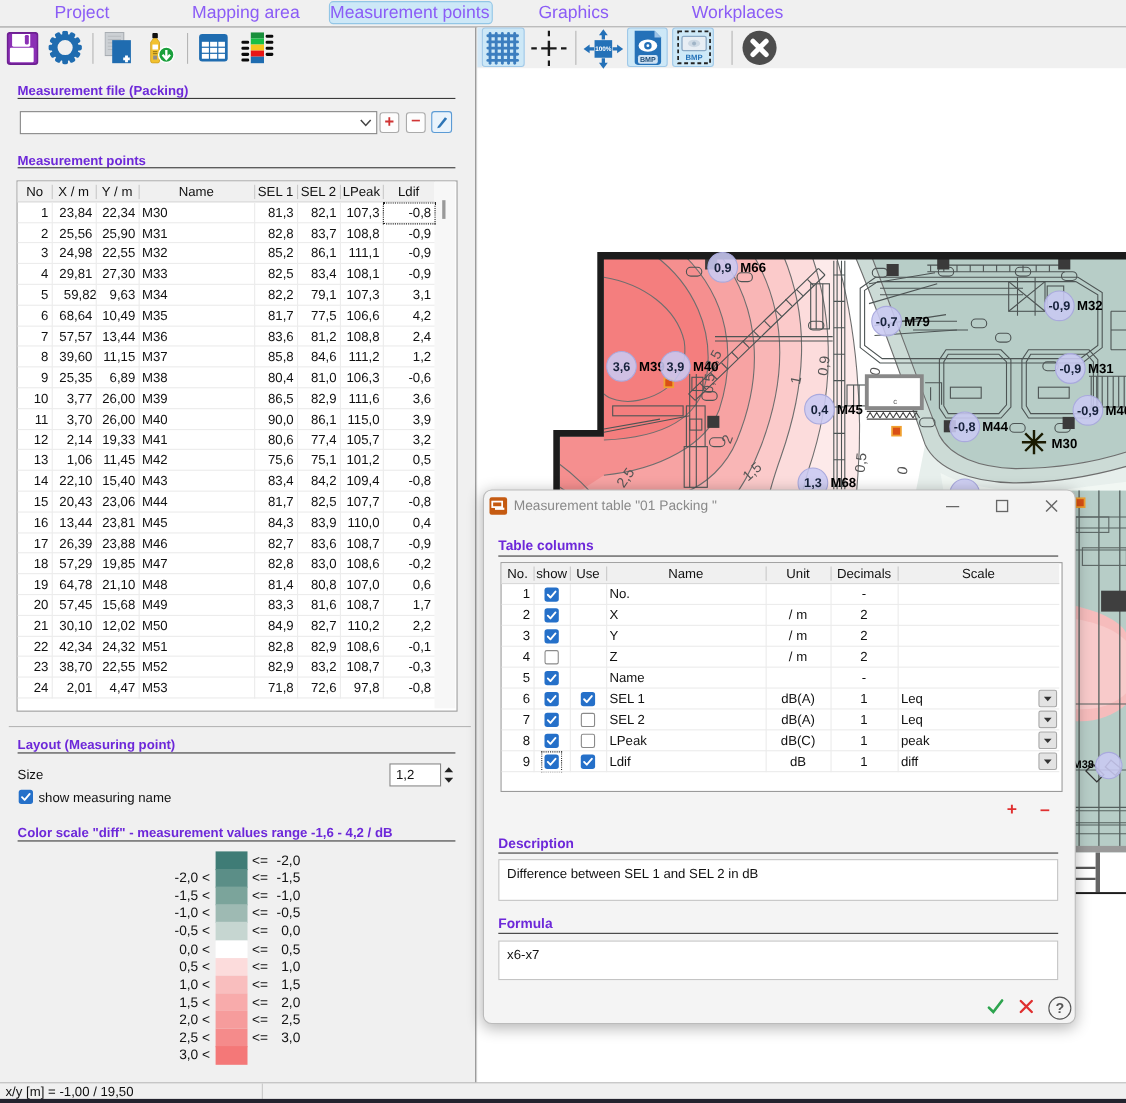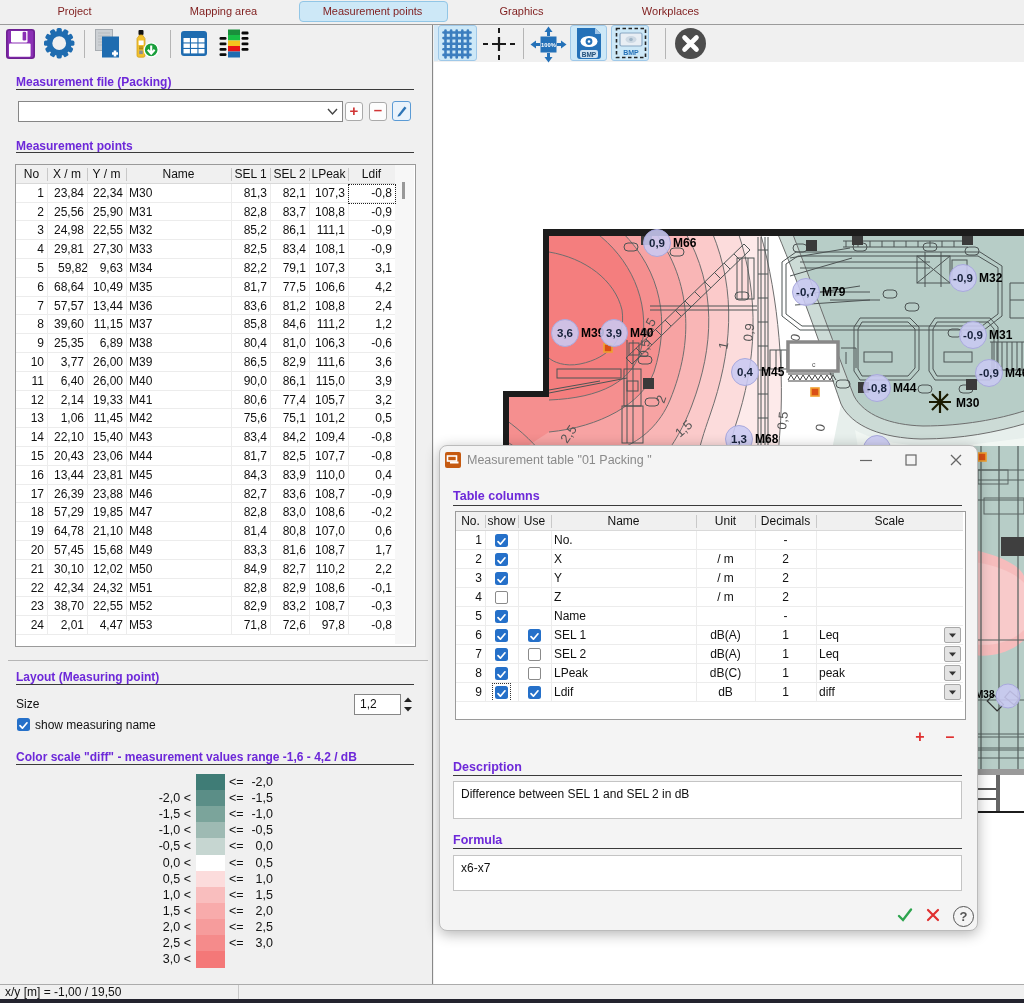--- a/index.html
+++ b/index.html
@@ -3,21 +3,21 @@
 <style>
 * {margin:0;padding:0;box-sizing:content-box}
 html,body {width:1024px;height:1003px;overflow:hidden;font-family:"Liberation Sans",sans-serif;background:#f0f0f0;position:relative}
 .abs {position:absolute}
 .c {position:absolute;font-size:12px;color:#111;white-space:nowrap;overflow:hidden}
 .vsep {position:absolute;width:1px;background:#c9c9c9}
 .vline {position:absolute;width:1px}
 .hline {position:absolute;height:1px}
 .sc {position:absolute;font-size:12.5px;color:#111;height:16px;line-height:16.5px}
 .hdr {position:absolute;font-size:12px;font-weight:700;color:#6d28d9;white-space:nowrap}
-.tab {position:absolute;top:0;height:23px;line-height:23px;text-align:center;font-size:11px;color:#7f1d1d}
+.tab {position:absolute;top:0;height:23px;line-height:23px;text-align:center;font-size:16px;color:#8b5cf6}
 </style></head>
 <body>
 
 <div class="abs" style="left:0;top:0;width:1024px;height:24px;background:#f0f0f0"></div>
 <div class="abs" style="left:299px;top:1px;width:147px;height:19px;background:#cde8f7;border:1px solid #92c6e6;border-radius:4px"></div>
 <div class="tab" style="left:0;width:149px">Project</div>
 <div class="tab" style="left:149px;width:149px">Mapping area</div>
 <div class="tab" style="left:298px;width:149px">Measurement points</div>
 <div class="tab" style="left:447px;width:149px">Graphics</div>
 <div class="tab" style="left:596px;width:149px">Workplaces</div>
@@ -501,21 +501,21 @@
 <div class="c" style="left:16px;top:353.0000000000001px;width:28px;height:18.8px;line-height:18.8px;text-align:right">10</div>
 <div class="c" style="left:47px;top:353.0000000000001px;width:37px;height:18.8px;line-height:18.8px;text-align:right">3,77</div>
 <div class="c" style="left:87px;top:353.0000000000001px;width:36px;height:18.8px;line-height:18.8px;text-align:right">26,00</div>
 <div class="c" style="left:129px;top:353.0000000000001px;width:102px;height:18.8px;line-height:18.8px;text-align:left">M39</div>
 <div class="c" style="left:231px;top:353.0000000000001px;width:36px;height:18.8px;line-height:18.8px;text-align:right">86,5</div>
 <div class="c" style="left:270px;top:353.0000000000001px;width:36px;height:18.8px;line-height:18.8px;text-align:right">82,9</div>
 <div class="c" style="left:309px;top:353.0000000000001px;width:36px;height:18.8px;line-height:18.8px;text-align:right">111,6</div>
 <div class="c" style="left:348px;top:353.0000000000001px;width:44px;height:18.8px;line-height:18.8px;text-align:right">3,6</div>
 <div class="hline" style="left:16px;top:370.8000000000001px;width:379px;background:#ececec"></div>
 <div class="c" style="left:16px;top:371.8000000000001px;width:28px;height:18.8px;line-height:18.8px;text-align:right">11</div>
-<div class="c" style="left:47px;top:371.8000000000001px;width:37px;height:18.8px;line-height:18.8px;text-align:right">6,40</div>
+<div class="c" style="left:47px;top:371.8000000000001px;width:37px;height:18.8px;line-height:18.8px;text-align:right">3,70</div>
 <div class="c" style="left:87px;top:371.8000000000001px;width:36px;height:18.8px;line-height:18.8px;text-align:right">26,00</div>
 <div class="c" style="left:129px;top:371.8000000000001px;width:102px;height:18.8px;line-height:18.8px;text-align:left">M40</div>
 <div class="c" style="left:231px;top:371.8000000000001px;width:36px;height:18.8px;line-height:18.8px;text-align:right">90,0</div>
 <div class="c" style="left:270px;top:371.8000000000001px;width:36px;height:18.8px;line-height:18.8px;text-align:right">86,1</div>
 <div class="c" style="left:309px;top:371.8000000000001px;width:36px;height:18.8px;line-height:18.8px;text-align:right">115,0</div>
 <div class="c" style="left:348px;top:371.8000000000001px;width:44px;height:18.8px;line-height:18.8px;text-align:right">3,9</div>
 <div class="hline" style="left:16px;top:389.60000000000014px;width:379px;background:#ececec"></div>
 <div class="c" style="left:16px;top:390.60000000000014px;width:28px;height:18.8px;line-height:18.8px;text-align:right">12</div>
 <div class="c" style="left:47px;top:390.60000000000014px;width:37px;height:18.8px;line-height:18.8px;text-align:right">2,14</div>
 <div class="c" style="left:87px;top:390.60000000000014px;width:36px;height:18.8px;line-height:18.8px;text-align:right">19,33</div>

